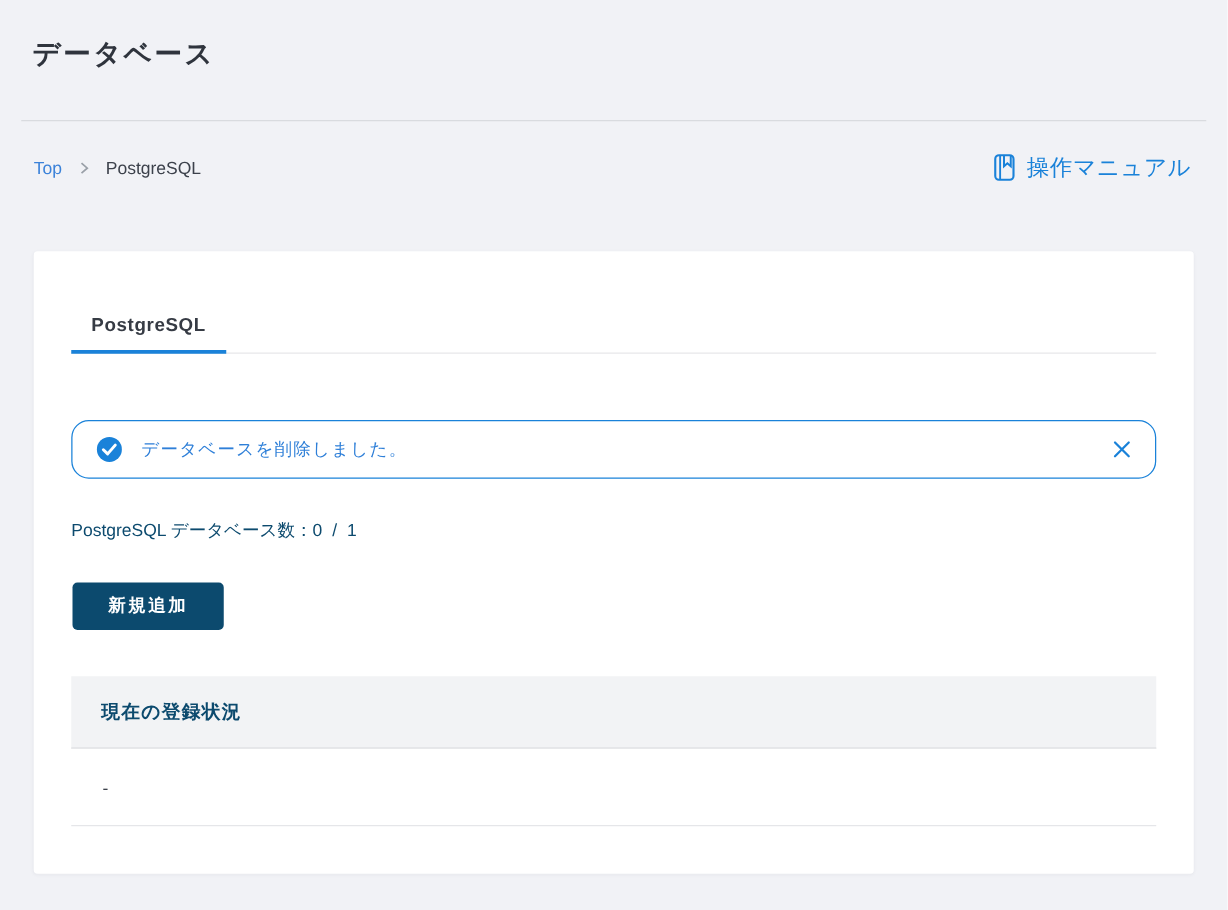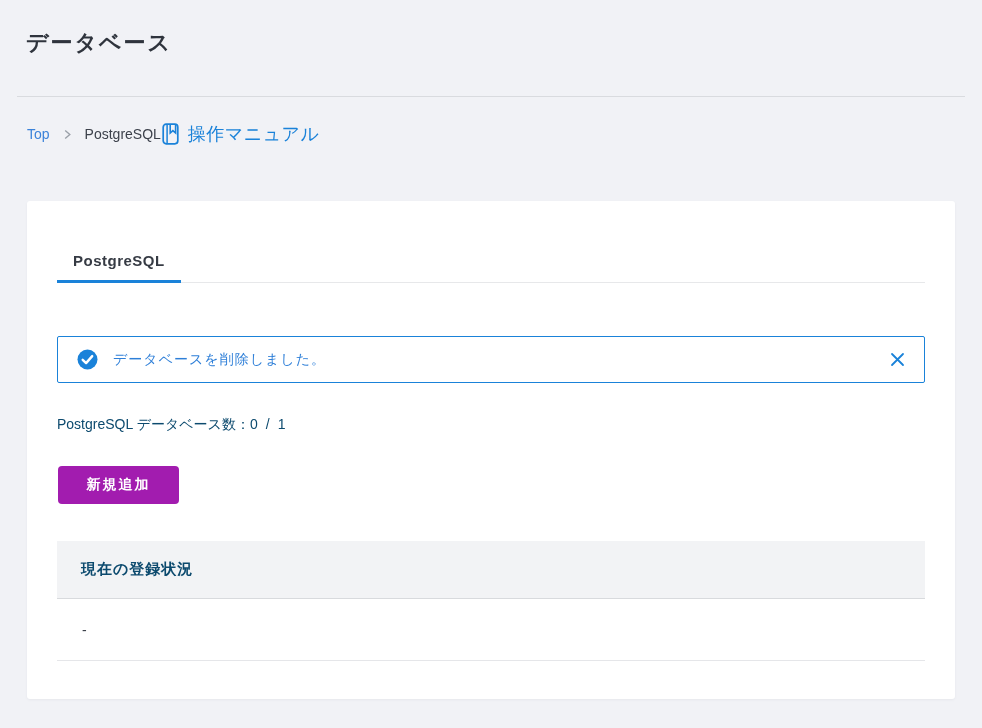--- a/index.html
+++ b/index.html
@@ -26,21 +26,21 @@
   }
   .header-divider {
     border: none;
     border-top: 1px solid #d9dbdf;
     margin: 40px 0 0;
   }
 
   
   .breadcrumb-row {
     display: flex;
-    justify-content: flex-start;
+    justify-content: space-between;
     align-items: center;
     padding: 0 29px 0 27px;
     margin-top: 26px;
     height: 22px;
   }
   .breadcrumb { display: flex; align-items: center; font-size: 14px; }
   .crumb-link { color: #3b82d9; text-decoration: none; cursor: pointer; }
   .crumb-sep { display: flex; align-items: center; margin: 0 13px; }
   .crumb-current { color: #3c414b; }
   .manual-link {
@@ -90,21 +90,21 @@
     left: 0; right: 0; bottom: -1px;
     height: 3px;
     background: #1a82d9;
   }
 
   
   .alert {
     margin-top: 53px;
     height: 47px;
     border: 1px solid #1a82d9;
-    border-radius: 2px;
+    border-radius: 14px;
     background: #ffffff;
     display: flex;
     align-items: center;
     padding: 0 17px 0 19px;
   }
   .alert-message {
     margin-left: 15px;
     font-size: 14px;
     color: #2e7fd8;
     letter-spacing: 1px;
@@ -129,21 +129,21 @@
   }
   .db-count .sep { margin: 0 8px; }
 
   
   .add-button {
     display: block;
     margin-top: 32px;
     margin-left: 1px;
     width: 121px;
     height: 38px;
-    background: #a21caf;
+    background: #0c4a6e;
     border: none;
     border-radius: 4px;
     color: #ffffff;
     font-family: inherit;
     font-size: 14px;
     font-weight: 700;
     letter-spacing: 2px;
     cursor: pointer;
   }
 

